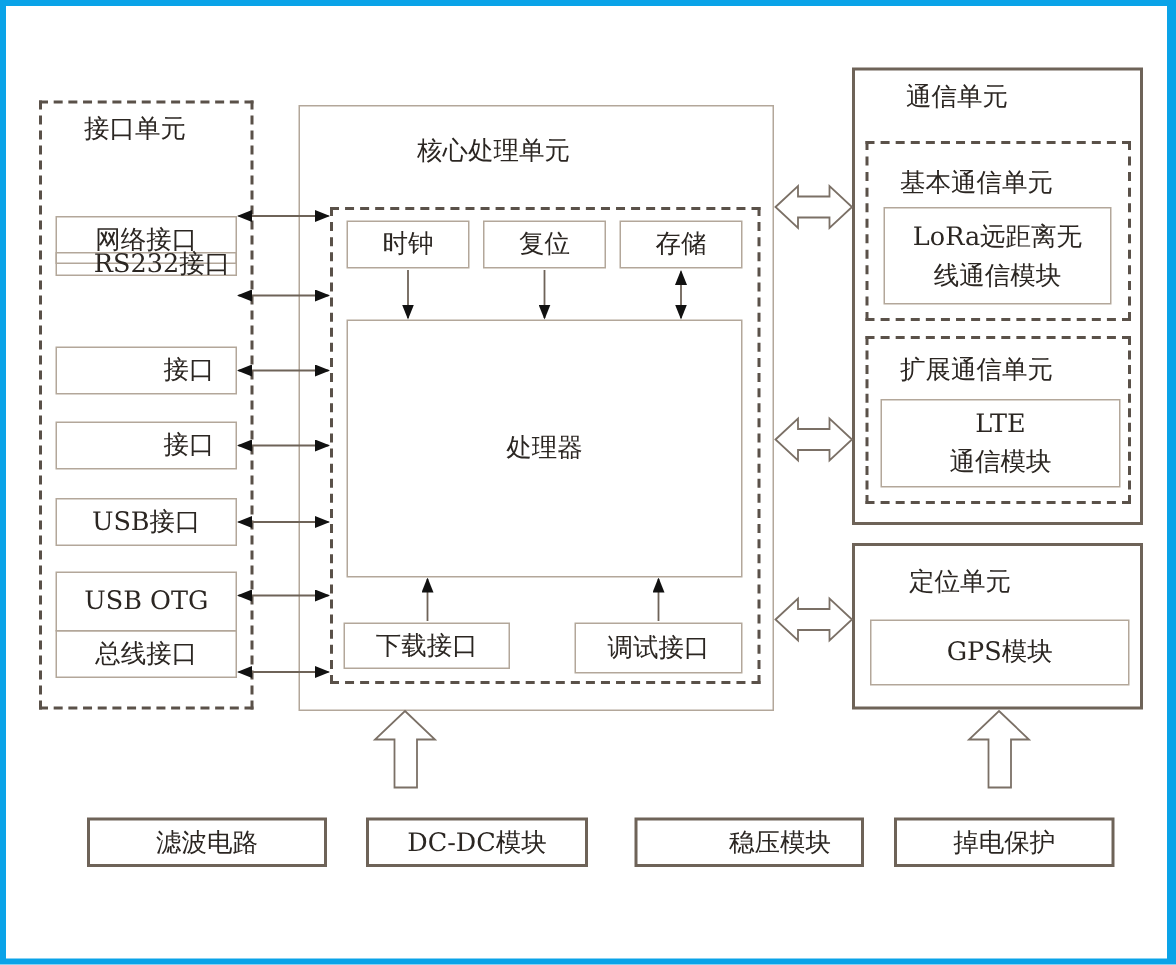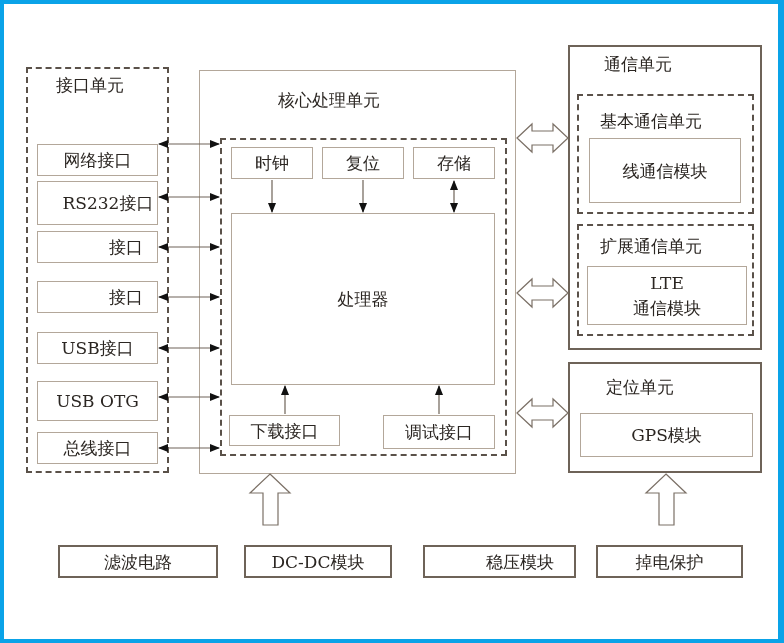--- a/index.html
+++ b/index.html
@@ -16,46 +16,47 @@
 </style>
 </head>
 <body>
 
 <div class="canvas"></div>
 
 <div class="abs dashed" style="left:26px;top:67px;width:143px;height:406px;"></div>
 <div class="lbl" style="left:56px;top:74px;">接口单元</div>
 
 <div class="abs solid box" style="left:37px;top:128px;width:121px;height:32px;margin-top:16px;">网络接口</div>
-<div class="abs solid box" style="left:37px;top:181px;width:121px;height:44px;padding-left:21px;">RS232接口</div>
+<div class="abs solid box" style="left:37px;top:168px;width:121px;height:16px;padding-left:21px;">RS232接口</div>
 <div class="abs solid box" style="left:37px;top:231px;width:121px;height:32px;justify-content:flex-end;padding-right:14px;">接口</div>
 <div class="abs solid box" style="left:37px;top:281px;width:121px;height:32px;justify-content:flex-end;padding-right:14px;">接口</div>
 <div class="abs solid box" style="left:37px;top:332px;width:121px;height:32px;">USB接口</div>
 <div class="abs solid box" style="left:37px;top:381px;width:121px;height:40px;">USB OTG</div>
-<div class="abs solid box" style="left:37px;top:432px;width:121px;height:32px;">总线接口</div>
+<div class="abs solid box" style="left:37px;top:420px;width:121px;height:32px;">总线接口</div>
 
 <div class="abs solid" style="left:199px;top:70px;width:317px;height:404px;"></div>
 <div class="lbl" style="left:278px;top:89px;">核心处理单元</div>
 <div class="abs dashed" style="left:220px;top:138px;width:287px;height:318px;"></div>
 
 <div class="abs solid box" style="left:231px;top:147px;width:82px;height:32px;">时钟</div>
 <div class="abs solid box" style="left:322px;top:147px;width:82px;height:32px;">复位</div>
 <div class="abs solid box" style="left:413px;top:147px;width:82px;height:32px;">存储</div>
 
 <div class="abs solid box" style="left:231px;top:213px;width:264px;height:172px;">处理器</div>
 
 <div class="abs solid box" style="left:229px;top:415px;width:111px;height:31px;">下载接口</div>
 <div class="abs solid box" style="left:383px;top:415px;width:112px;height:34px;">调试接口</div>
 
 <div class="abs solid-dark" style="left:568px;top:45px;width:194px;height:305px;"></div>
 <div class="lbl" style="left:604px;top:53px;">通信单元</div>
 
 <div class="abs dashed" style="left:577px;top:94px;width:177px;height:120px;"></div>
 <div class="lbl" style="left:600px;top:110px;">基本通信单元</div>
 <div class="abs solid" style="left:589px;top:138px;width:152px;height:65px;display:flex;flex-direction:column;align-items:center;justify-content:center;font-size:17px;line-height:26px;">
+  <span>LoRa远距离无</span>
   <span>线通信模块</span>
 </div>
 
 <div class="abs dashed" style="left:577px;top:224px;width:177px;height:112px;"></div>
 <div class="lbl" style="left:600px;top:235px;">扩展通信单元</div>
 <div class="abs solid" style="left:587px;top:266px;width:160px;height:59px;display:flex;flex-direction:column;align-items:center;justify-content:center;font-size:17px;line-height:25px;">
   <span>LTE</span>
   <span>通信模块</span>
 </div>
 

